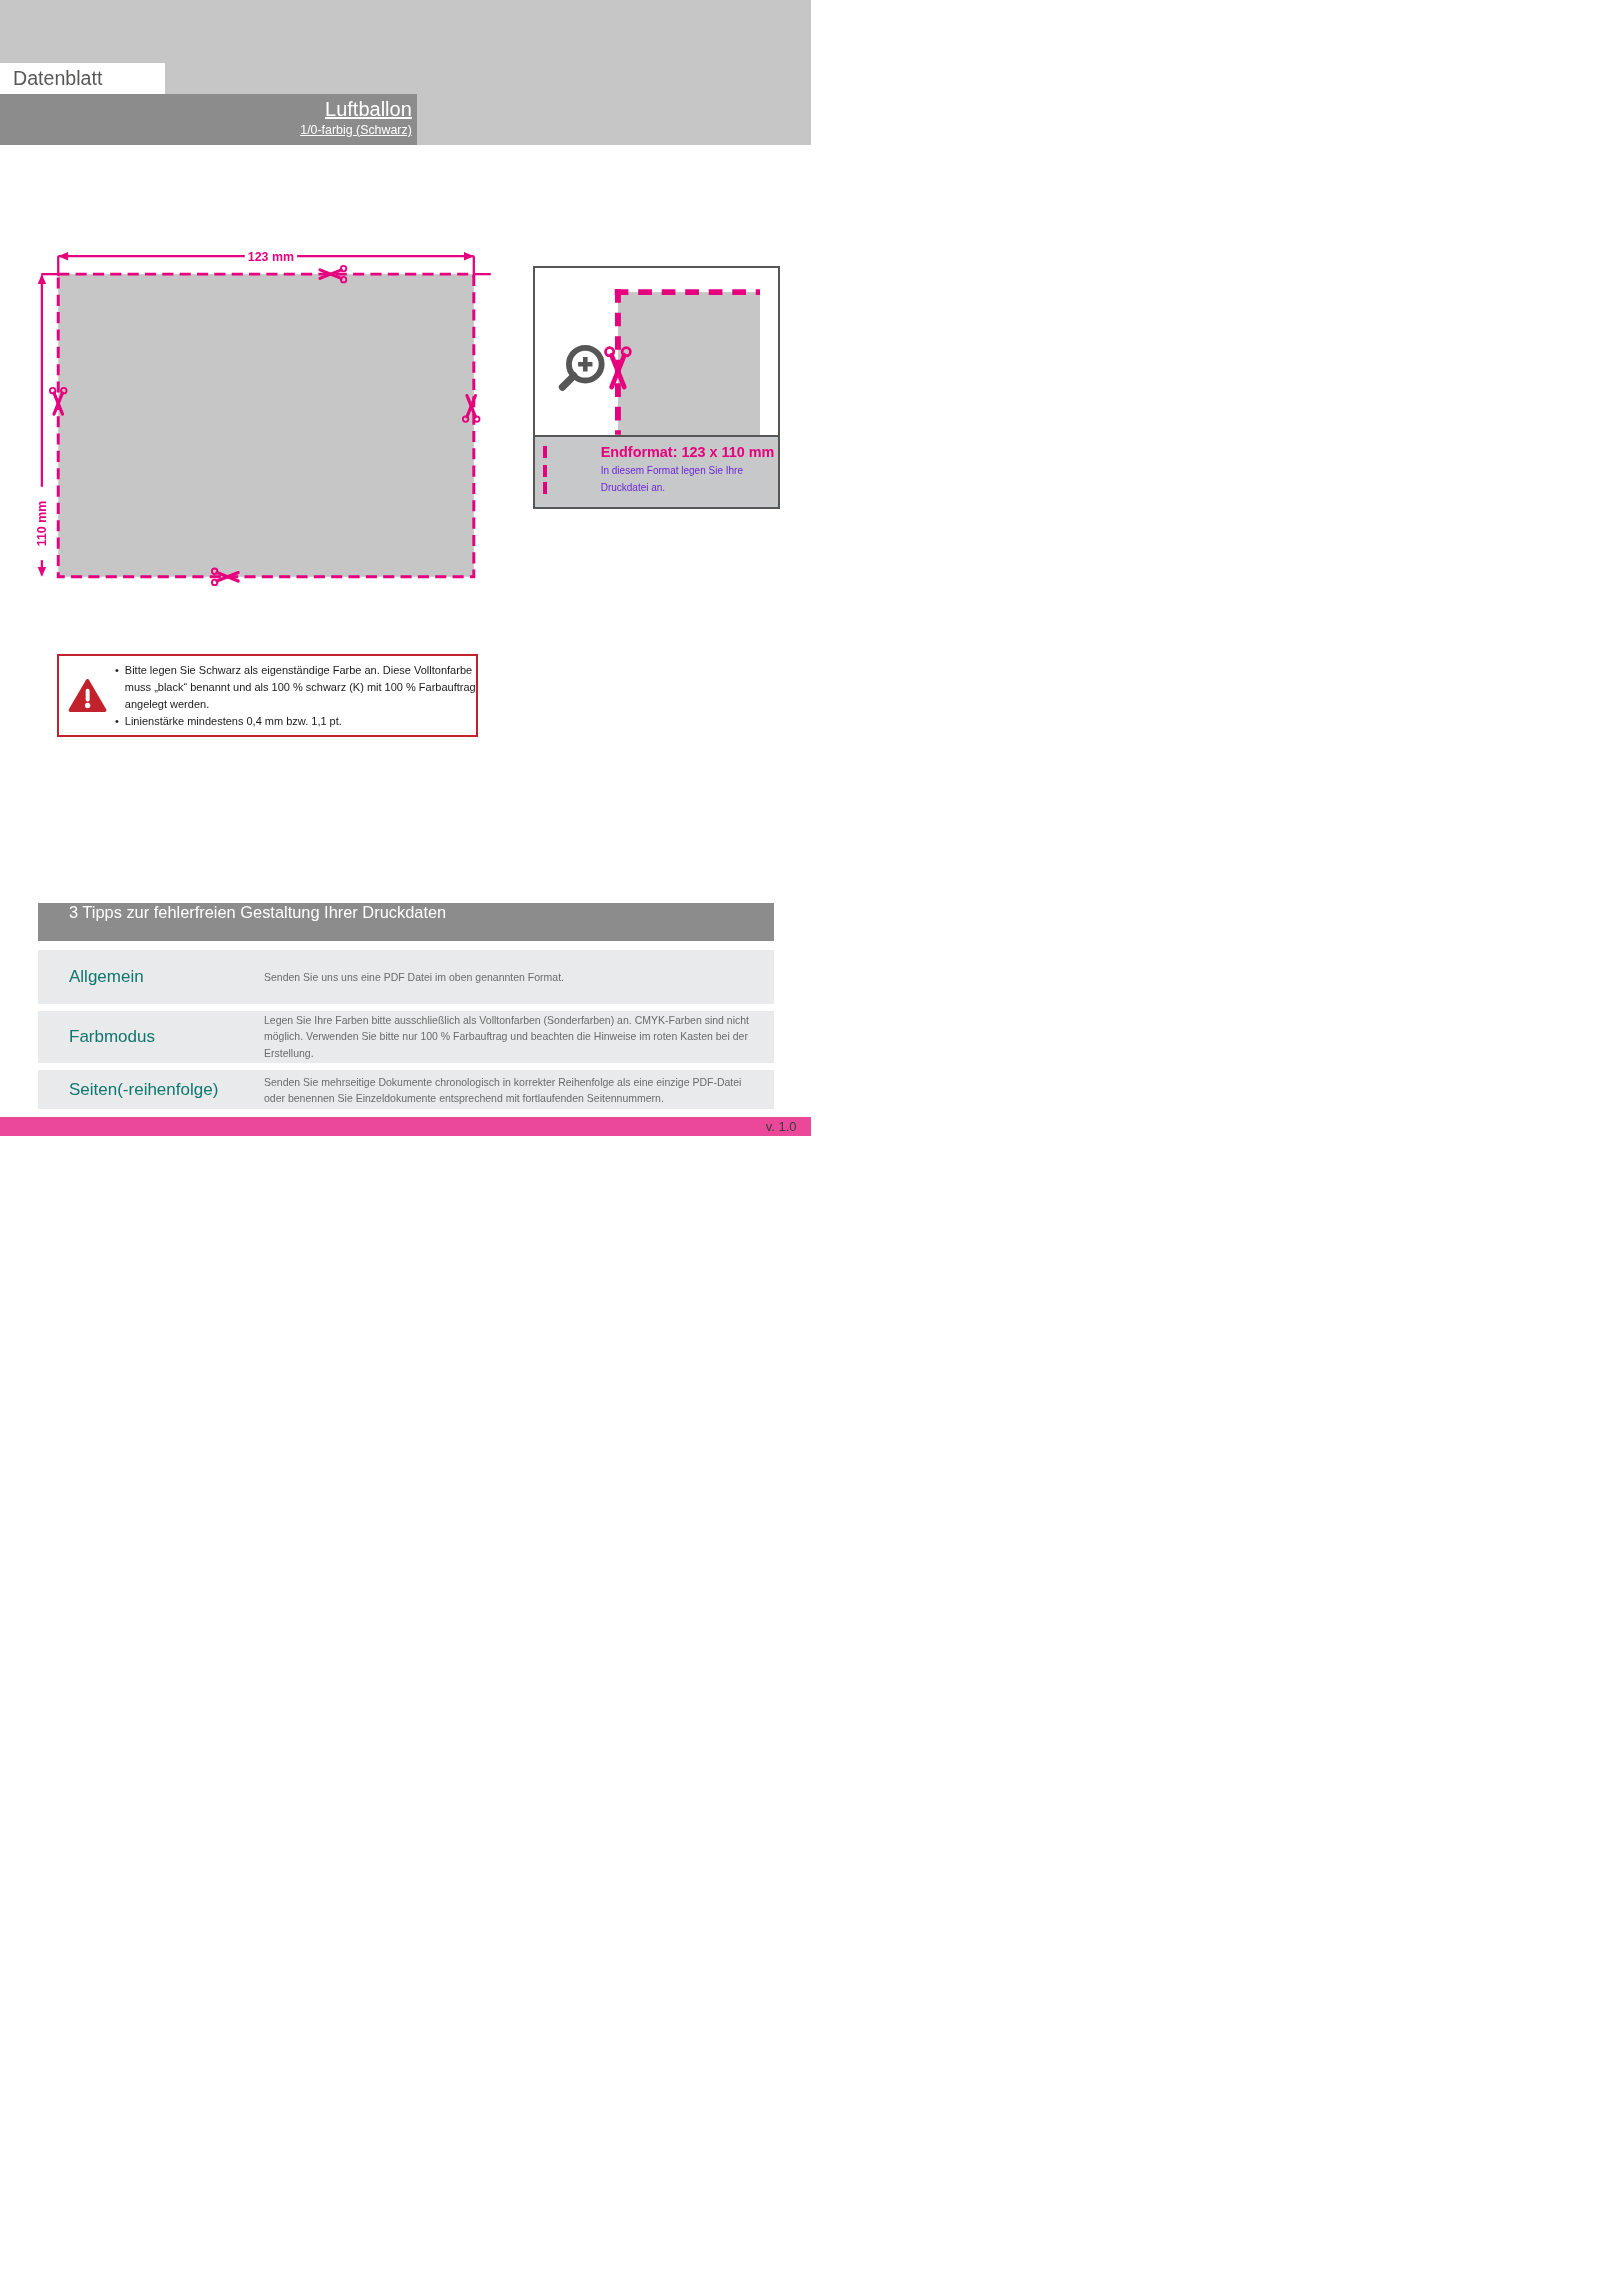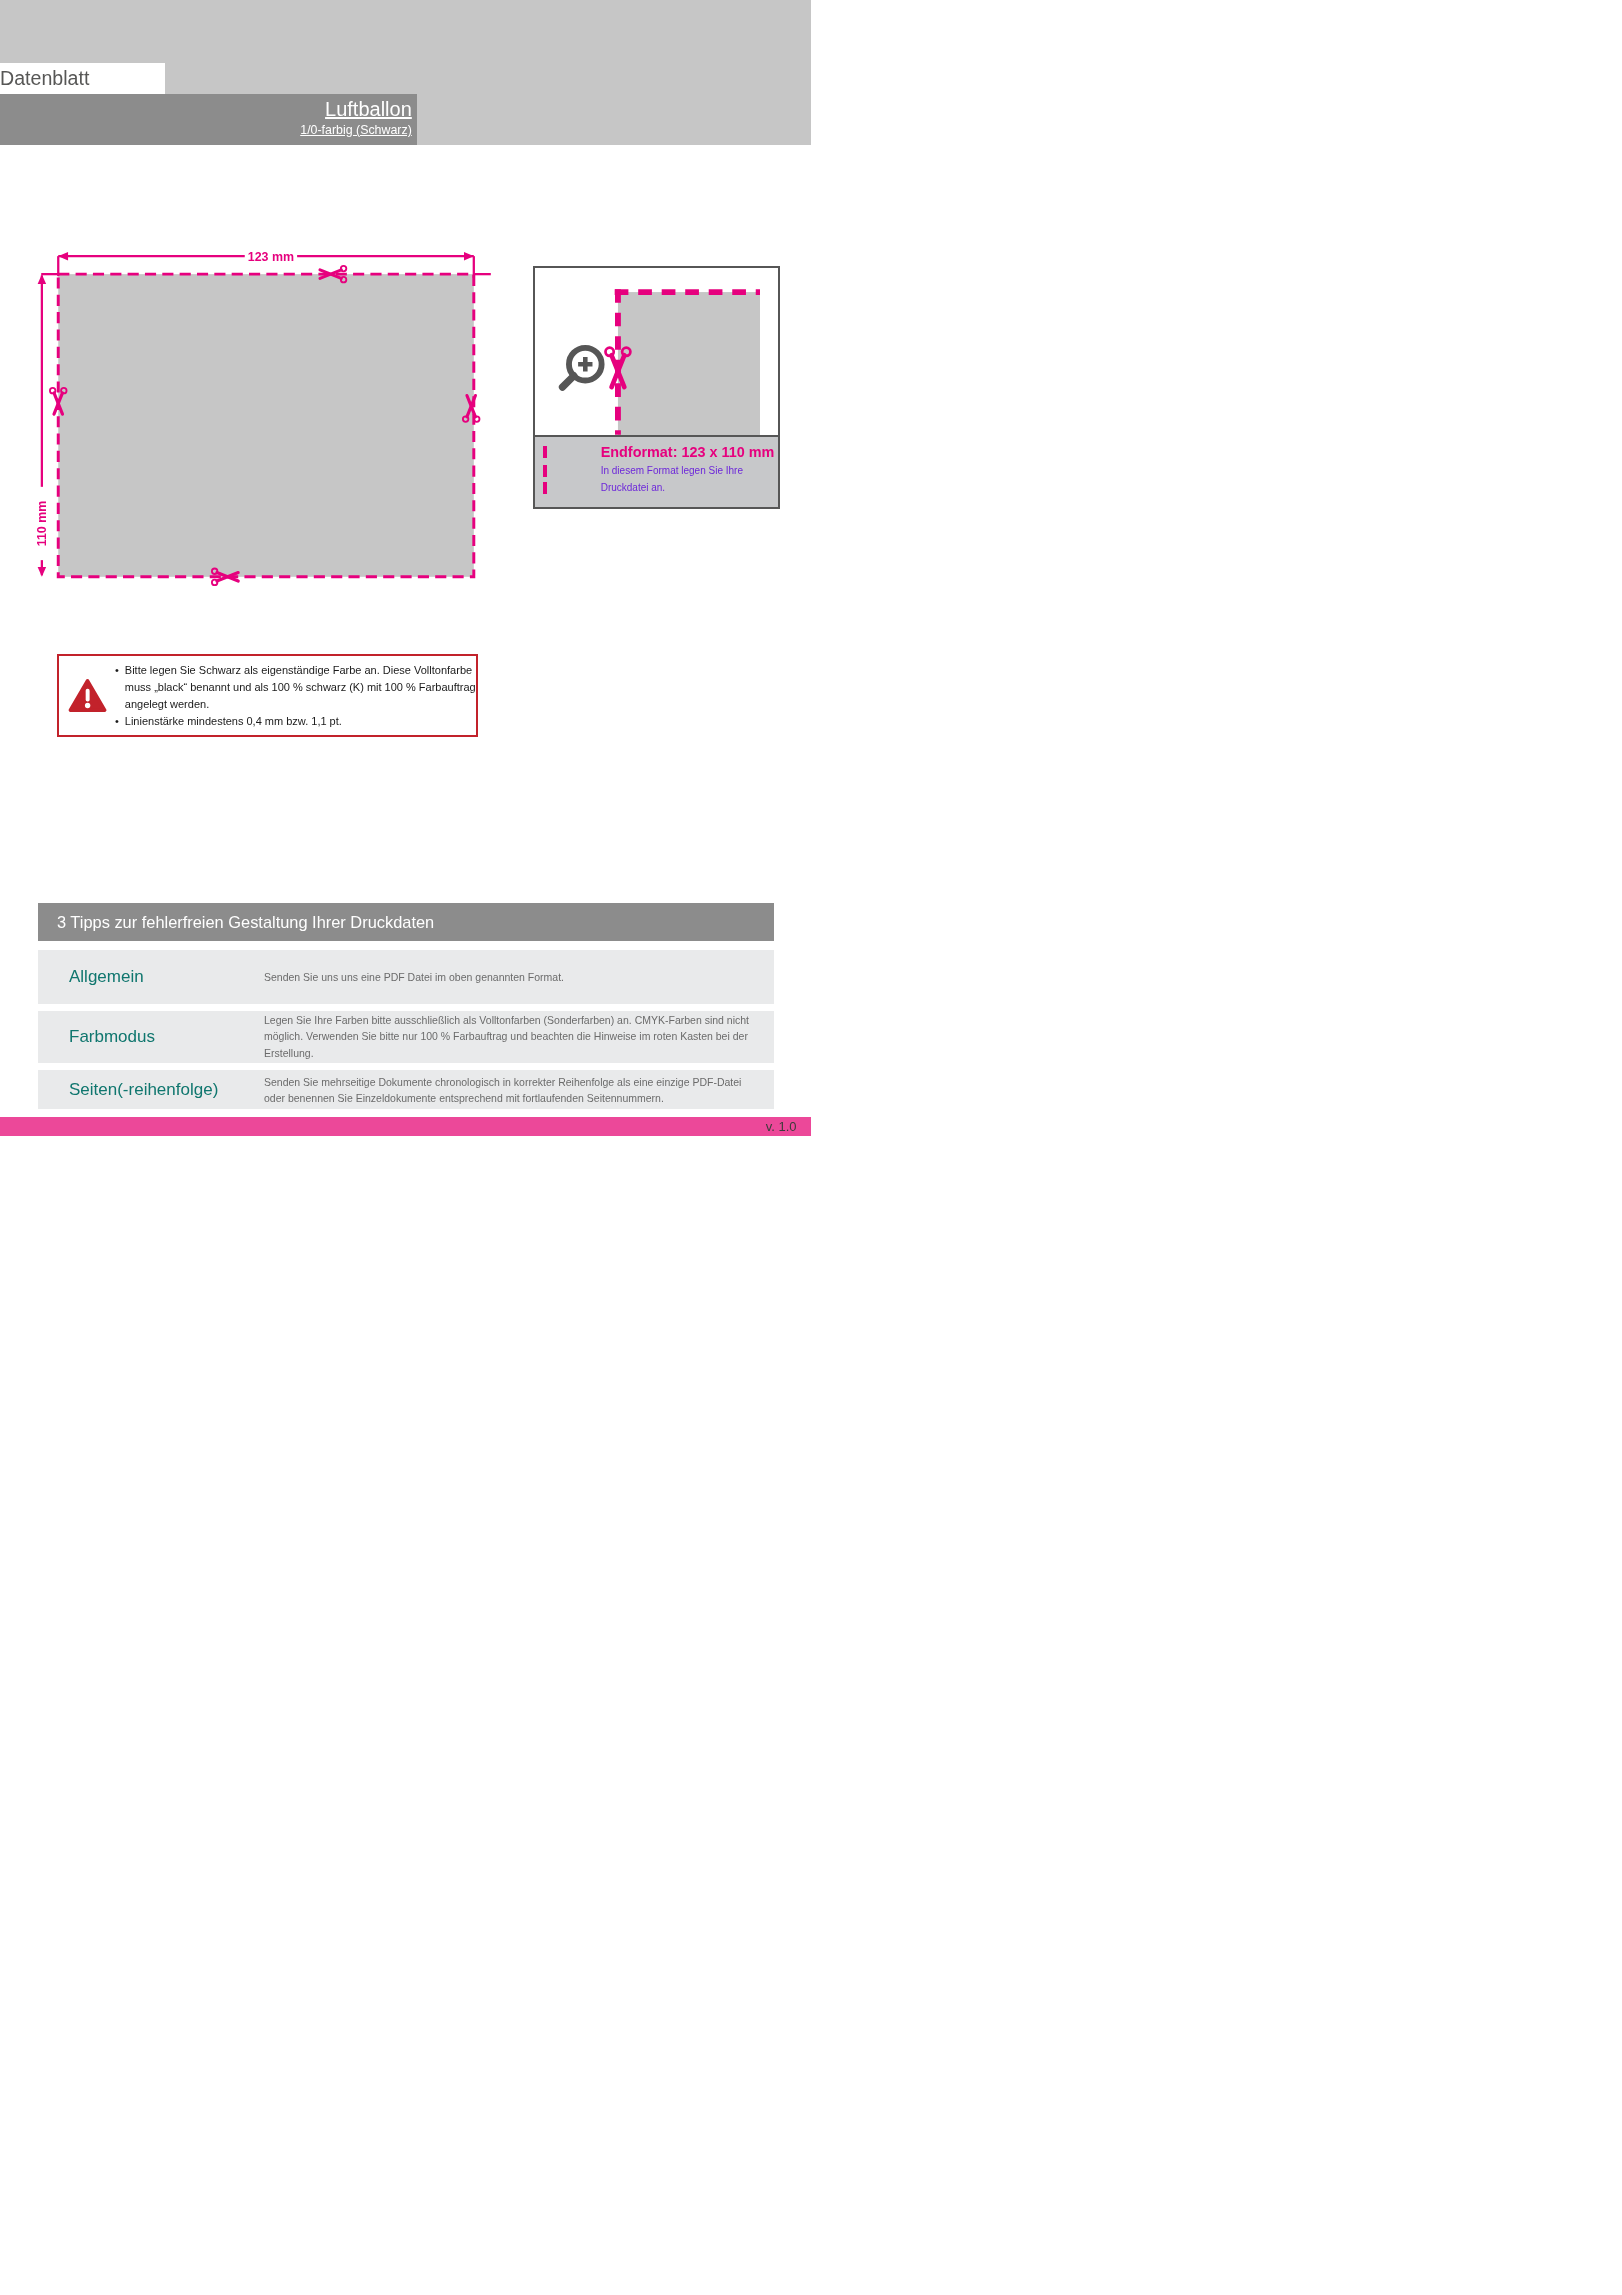--- a/index.html
+++ b/index.html
@@ -2,21 +2,21 @@
 <html style="font-size:10.5px"><head>
 <meta charset="utf-8">
 <style>
   html,body{margin:0;padding:0;background:#ffffff;}
   body{font-family:"Liberation Sans", sans-serif;}
   .page{position:relative;width:811px;height:1148px;background:#fff;overflow:hidden;}
 
   
   .top-band{position:absolute;left:0;top:0;width:811px;height:145px;background:#c6c6c6;}
   .sheet-label{position:absolute;left:0;top:63px;width:165px;height:31px;background:#ffffff;}
-  .sheet-label span{display:block;padding-left:0;line-height:31px;font-size:19.6px;color:#575756;}
+  .sheet-label span{display:block;padding-left:13px;line-height:31px;font-size:19.6px;color:#575756;}
   .title-bar{position:absolute;left:0;top:94px;width:417px;height:51px;background:#8c8c8c;
              text-align:right;box-sizing:border-box;padding:2.6px 5.2px 0 0;color:#fff;}
   .title-bar .product{font-size:20px;line-height:25px;font-weight:400;text-decoration:underline;}
   .title-bar .variant{font-size:12.4px;line-height:17px;text-decoration:underline;}
 
   
   svg.diagram{position:absolute;left:0;top:242px;}
   .dim-label{font-family:"Liberation Sans",sans-serif;font-size:19px;font-weight:bold;fill:#e6007e;}
 
   
@@ -34,21 +34,21 @@
   
   .warning{position:absolute;left:57px;top:654px;width:421px;height:83px;box-sizing:border-box;
            border:2.6px solid #c2222b;background:#fff;display:flex;align-items:center;justify-content:center;}
   .warn-icon{flex:0 0 56px;display:flex;justify-content:center;align-items:center;}
   .warn-list{list-style:none;margin:0;padding:0;width:370px;}
   .warn-list li{position:relative;padding-left:9.8px;font-size:11px;line-height:17px;color:#1a1a1a;}
   .warn-list li::before{content:"\2022";position:absolute;left:0;top:0;color:#1a1a1a;}
 
   
   .tips-bar{position:absolute;left:38px;top:903px;width:736px;height:38px;background:#8c8c8c;
-            display:flex;align-items:center;box-sizing:border-box;padding-left:19px;}
+            display:flex;align-items:flex-start;box-sizing:border-box;padding-left:31px;}
   .tips-bar span{color:#ffffff;font-size:16.4px;}
   .tip-row{position:absolute;left:38px;width:736px;background:#e9eaeb;}
   .tip-row .tip-label{position:absolute;left:31px;top:50%;transform:translateY(-50%);
                       font-size:17px;color:#0f766e;white-space:nowrap;}
   .tip-row .tip-text{position:absolute;left:226px;top:50%;transform:translateY(-50%);
                      width:494px;font-size:10.5px;line-height:16.4px;color:#6b6b6b;}
   .row-allgemein{top:950px;height:54px;}
   .row-farbmodus{top:1011px;height:52px;}
   .row-seiten{top:1070px;height:39px;}
 

